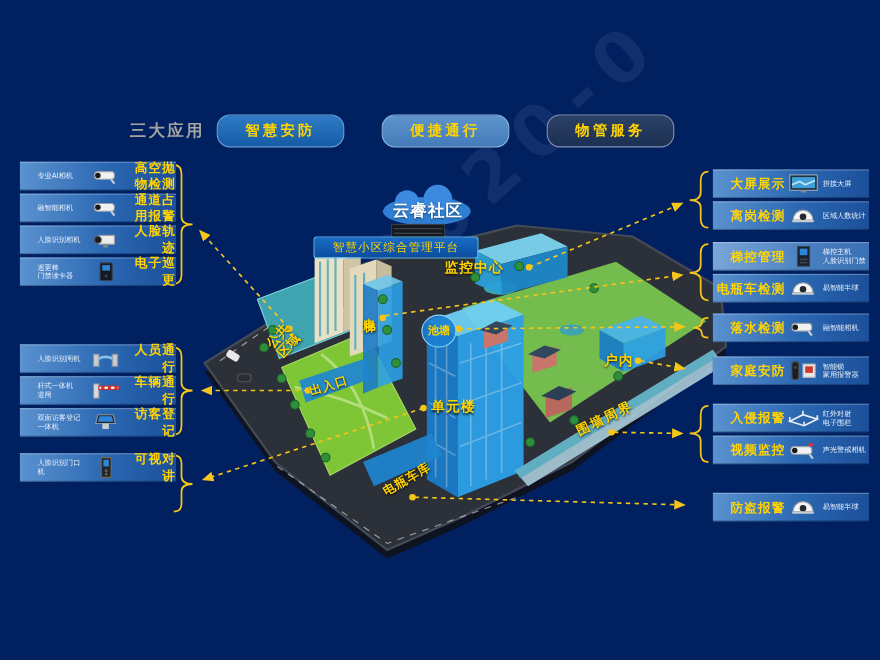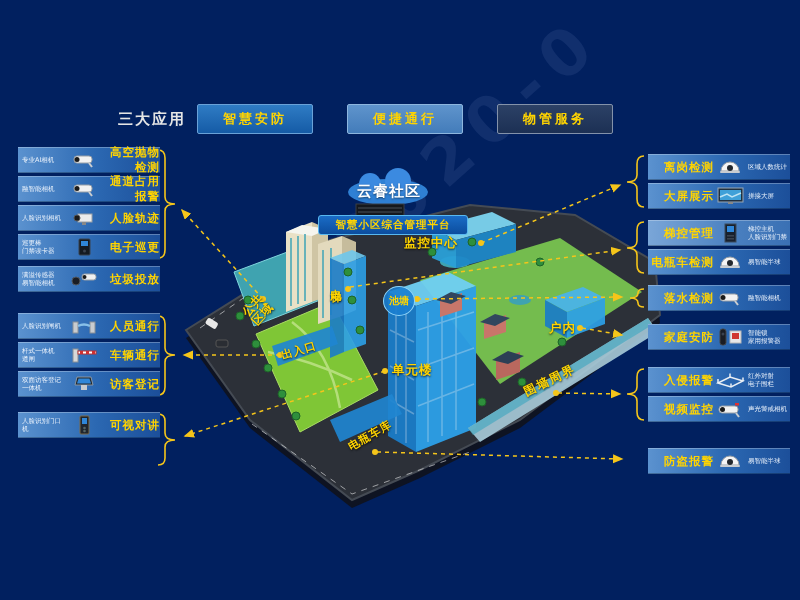--- a/index.html
+++ b/index.html
@@ -2,45 +2,45 @@
 <html><head>
 <meta charset="utf-8">
 <style>
   html,body{margin:0;padding:0;}
   .stage{position:relative;width:800px;height:600px;background:#01205f;overflow:hidden;
          font-family:"DejaVu Sans","Liberation Sans",sans-serif;}
   .wm{position:absolute;left:150px;top:120px;width:600px;transform:rotate(-42deg);
       transform-origin:center;font-size:64px;font-weight:bold;letter-spacing:14px;
       color:rgba(190,205,255,0.09);white-space:nowrap;pointer-events:none;}
   
-  .hdr-title{position:absolute;left:118px;top:110px;font-size:15px;font-weight:bold;color:#e5e5e5;letter-spacing:2px;}
+  .hdr-title{position:absolute;left:118px;top:110px;font-size:15px;font-weight:bold;color:#a3a3a3;letter-spacing:2px;}
   .app-btn{position:absolute;top:104px;width:116px;height:30px;display:flex;align-items:center;justify-content:center;
-           font-size:13px;font-weight:bold;color:#ffd400;letter-spacing:3px;box-sizing:border-box;border-radius:2px;font-family:Liberation Serif, serif;}
+           font-size:13px;font-weight:bold;color:#ffd400;letter-spacing:3px;box-sizing:border-box;border-radius:12px;font-family:Liberation Serif, serif;}
   .b1{left:197px;background:linear-gradient(180deg,#2f7cc4,#155ba6);border:1px solid #6aa2d8;}
   .b2{left:347px;background:linear-gradient(180deg,#5f94cc,#437cba);border:1px solid #8db6de;}
   .b3{left:497px;background:linear-gradient(180deg,#2c4166,#1c3054);border:1px solid #8392aa;}
   
   .grp{position:absolute;display:flex;flex-direction:column;gap:3px;}
   .row{width:142px;height:26px;display:flex;align-items:center;box-sizing:border-box;
        background:linear-gradient(90deg,#5b92cf 0%,#2b68b2 55%,#1c4f9a 100%);
        border-top:1px solid rgba(255,255,255,.28);border-bottom:1px solid rgba(0,0,0,.25);}
   .row.lt{background:linear-gradient(90deg,#7aa6d8 0%,#4a80c0 60%,#3a70b4 100%);}
-  .dev{width:46px;font-size:6.5px;line-height:1.25;color:#eaf2fc;padding-left:4px;white-space:pre-line;}
+  .dev{width:46px;font-size:6.5px;line-height:1.25;color:#eaf2fc;padding-left:16px;white-space:pre-line;}
   .lab{flex:1;text-align:right;font-size:11.5px;font-weight:bold;color:#ffd400;letter-spacing:1px;}
   .ic{width:32px;height:22px;display:flex;align-items:center;justify-content:center;}
   .ic svg{width:30px;height:20px;}
   .rrow .lab{flex:0 0 66px;}
   .rrow .dev{flex:1;padding-left:2px;padding-right:3px;}
   
   .mlab{position:absolute;color:#ffd400;font-weight:bold;text-shadow:0 1px 2px rgba(0,0,0,.8);white-space:pre-line;}
   .cloud-txt{position:absolute;left:352px;top:182px;width:74px;text-align:center;color:#fff;
              font-size:15px;font-weight:bold;letter-spacing:1px;text-shadow:0 1px 2px rgba(0,0,0,.5);}
-  .platform{position:absolute;left:318px;top:215px;width:148px;height:18px;display:flex;align-items:center;justify-content:center;
+  .platform{position:absolute;left:285px;top:215px;width:148px;height:18px;display:flex;align-items:center;justify-content:center;
             background:linear-gradient(180deg,#1a6cc6,#0c4d9e);border:1px solid #58b8f0;border-radius:3px;
-            color:#ffd400;font-size:10.5px;font-weight:bold;letter-spacing:1px;}
+            color:#ffd400;font-size:10.5px;font-weight:normal;letter-spacing:1px;}
   .pond-badge{position:absolute;left:383px;top:286px;width:30px;height:28px;border-radius:50%;
               background:rgba(26,126,208,.9);border:1px solid #8fd4f8;display:flex;align-items:center;justify-content:center;
               color:#ffd400;font-size:10px;font-weight:bold;}
 </style>
 </head>
 <body>
 
 <div class="stage">
 
   <div class="wm">33-2020-0</div>
@@ -230,34 +230,20 @@
           <svg viewBox="0 0 30 20">
             <rect x="10" y="2" width="11" height="16" rx="1" fill="#141a22" stroke="#39424e"></rect>
             <rect x="12" y="4" width="7" height="5" fill="#2f86d8"></rect>
             <circle cx="15.5" cy="14" r="1.5" fill="#39424e"></circle>
           </svg>
         </span>
       <span class="lab">电子巡更</span>
     </div>
   </div>
 
-  <div class="grp" style="left:18px;top:266px;">
-    <div class="row">
-      <span class="dev">满溢传感器
-易智能相机</span>
-      <span class="ic">
-          <svg viewBox="0 0 30 20">
-            <circle cx="7" cy="12" r="4" fill="#1a1d24" stroke="#50565e"></circle>
-            <rect x="13" y="5" width="14" height="6" rx="2.5" fill="#f0f0f0" stroke="#9aa0a6"></rect>
-            <circle cx="15.5" cy="8" r="2" fill="#1a1a1a"></circle>
-          </svg>
-        </span>
-      <span class="lab">垃圾投放</span>
-    </div>
-  </div>
 
   <div class="grp" style="left:18px;top:313px;">
     <div class="row">
       <span class="dev">人脸识别闸机</span>
       <span class="ic">
           <svg viewBox="0 0 30 20">
             <rect x="4" y="6" width="5" height="11" fill="#c8ccd0" stroke="#8a9096"></rect>
             <rect x="21" y="6" width="5" height="11" fill="#c8ccd0" stroke="#8a9096"></rect>
             <path d="M9,10 Q15,7 21,10" stroke="#88c0e8" stroke-width="2.5" fill="none"></path>
           </svg>
@@ -303,41 +289,41 @@
             <circle cx="15.5" cy="13" r="1.3" fill="#566"></circle>
             <circle cx="15.5" cy="16" r="1.3" fill="#566"></circle>
           </svg>
         </span>
       <span class="lab">可视对讲</span>
     </div>
   </div>
 
   <div class="grp" style="left:648px;top:154px;">
     <div class="row rrow">
-      <span class="lab">离岗检测</span>
-      <span class="ic">
-          <svg viewBox="0 0 30 20">
-            <path d="M6,14 a9,9 0 0 1 18,0 Z" fill="#f5f5f5" stroke="#9aa0a6"></path>
-            <circle cx="15" cy="11" r="3" fill="#23282e"></circle>
-            <rect x="5" y="14" width="20" height="2" rx="1" fill="#c8ccd0"></rect>
-          </svg>
-        </span>
-      <span class="dev">区域人数统计</span>
-    </div>
-    <div class="row rrow">
       <span class="lab">大屏展示</span>
       <span class="ic">
           <svg viewBox="0 0 30 20">
             <rect x="3" y="2" width="25" height="14" fill="#203040" stroke="#98a8b8"></rect>
             <rect x="5" y="4" width="21" height="10" fill="#3fa0d8"></rect>
             <path d="M5,11 L12,8 L17,11 L26,7" stroke="#bfe4f4" stroke-width="1.5" fill="none"></path>
             <rect x="13" y="16" width="5" height="2" fill="#888"></rect>
           </svg>
         </span>
       <span class="dev">拼接大屏</span>
+    </div>
+    <div class="row rrow">
+      <span class="lab">离岗检测</span>
+      <span class="ic">
+          <svg viewBox="0 0 30 20">
+            <path d="M6,14 a9,9 0 0 1 18,0 Z" fill="#f5f5f5" stroke="#9aa0a6"></path>
+            <circle cx="15" cy="11" r="3" fill="#23282e"></circle>
+            <rect x="5" y="14" width="20" height="2" rx="1" fill="#c8ccd0"></rect>
+          </svg>
+        </span>
+      <span class="dev">区域人数统计</span>
     </div>
   </div>
 
   <div class="grp" style="left:648px;top:220px;">
     <div class="row rrow lt">
       <span class="lab">梯控管理</span>
       <span class="ic">
           <svg viewBox="0 0 30 20">
             <rect x="10" y="1" width="11" height="18" fill="#18202c" stroke="#3a4a5c"></rect>
             <rect x="12" y="3" width="7" height="6" fill="#2f86d8"></rect>

